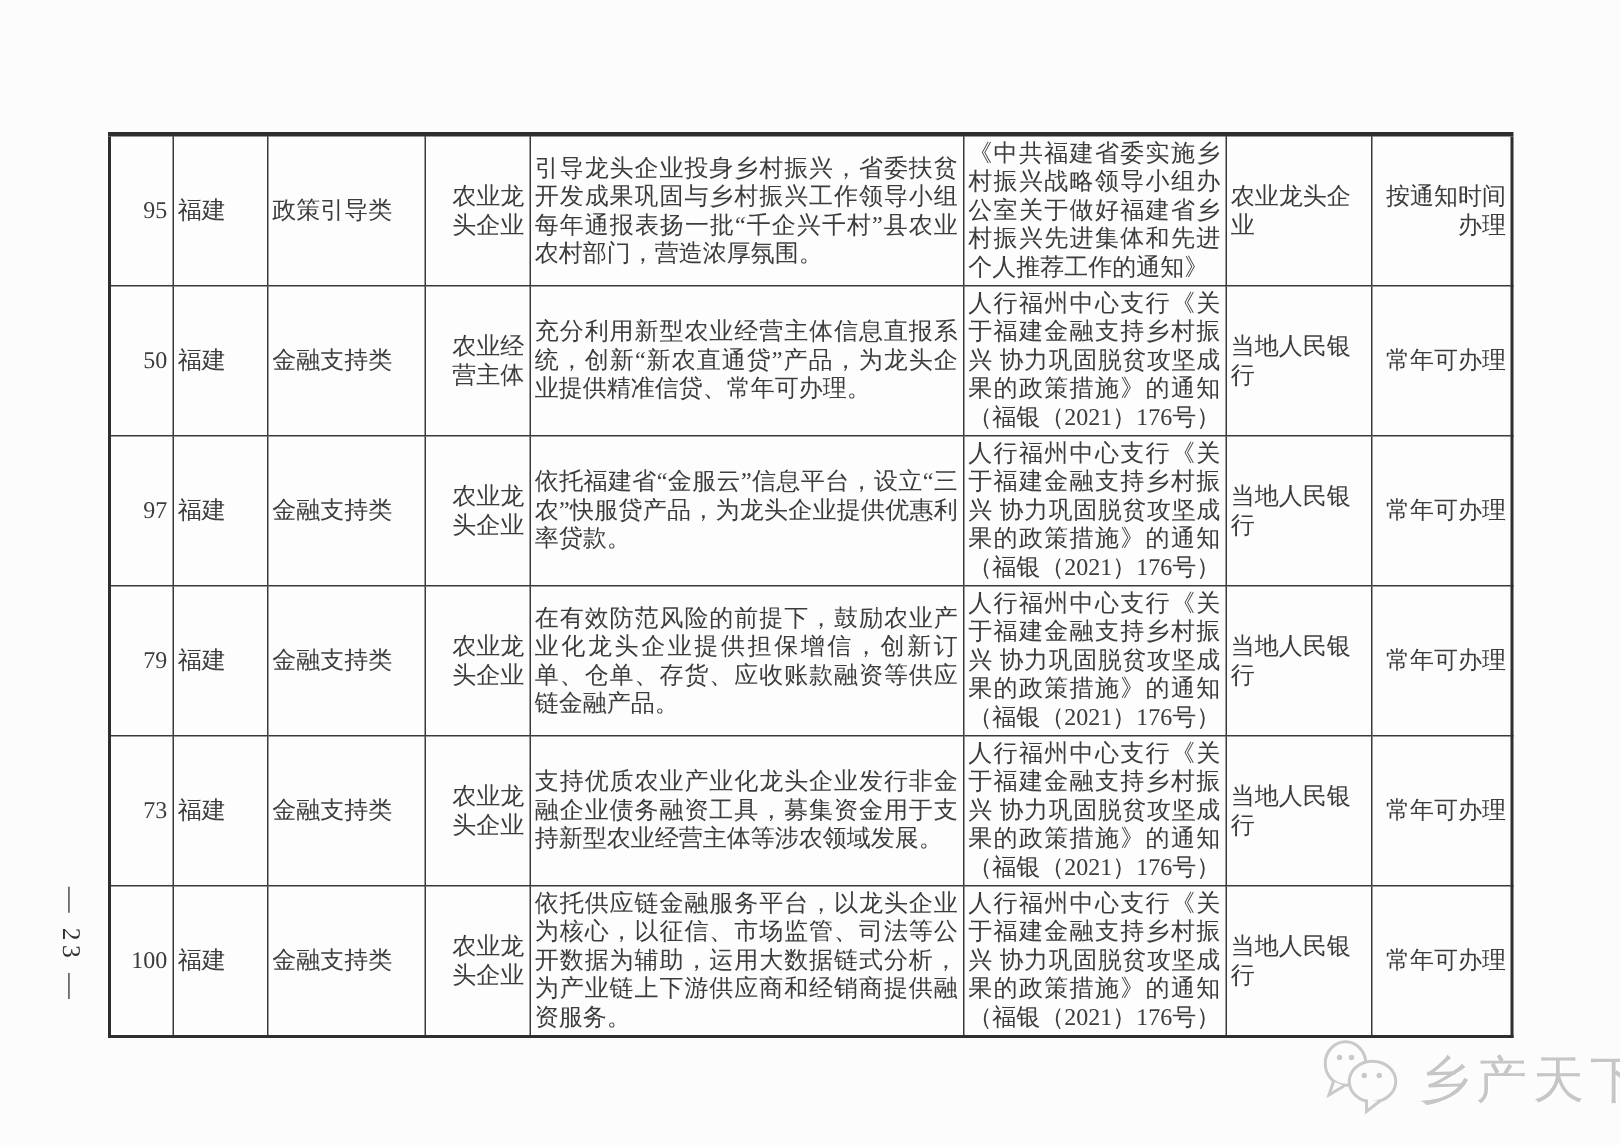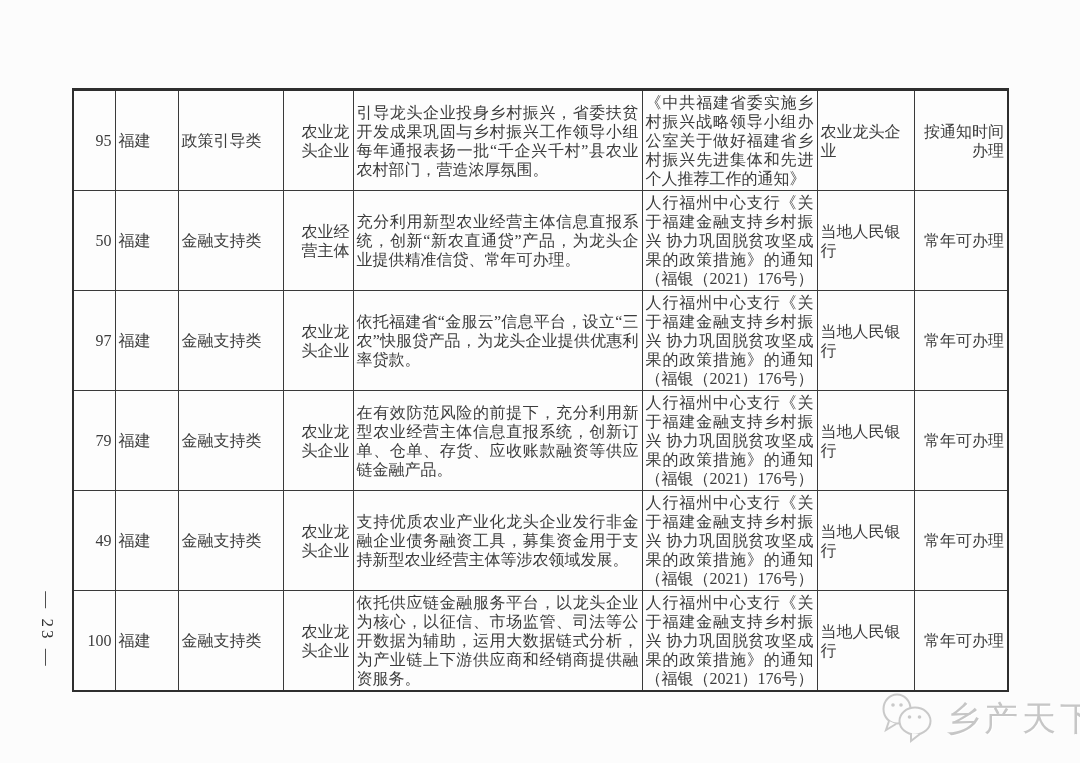--- a/index.html
+++ b/index.html
@@ -120,27 +120,27 @@
       <td class="c-measure">依托福建省“金服云”信息平台，设立“三农”快服贷产品，为龙头企业提供优惠利率贷款。</td>
       <td class="c-policy">人行福州中心支行《关于福建金融支持乡村振兴 协力巩固脱贫攻坚成果的政策措施》的通知（福银（2021）176号）</td>
       <td class="c-department">当地人民银行</td>
       <td class="c-time">常年可办理</td>
     </tr>
     <tr class="row-98">
       <td class="c-index">79</td>
       <td class="c-province">福建</td>
       <td class="c-category">金融支持类</td>
       <td class="c-subject">农业龙头企业</td>
-      <td class="c-measure">在有效防范风险的前提下，充分利用新型农业经营主体信息直报系统，创新订单、仓单、存货、应收账款融资等供应链金融产品。</td>
+      <td class="c-measure">在有效防范风险的前提下，鼓励农业产业化龙头企业提供担保增信，创新订单、仓单、存货、应收账款融资等供应链金融产品。</td>
       <td class="c-policy">人行福州中心支行《关于福建金融支持乡村振兴 协力巩固脱贫攻坚成果的政策措施》的通知（福银（2021）176号）</td>
       <td class="c-department">当地人民银行</td>
       <td class="c-time">常年可办理</td>
     </tr>
     <tr class="row-99">
-      <td class="c-index">49</td>
+      <td class="c-index">73</td>
       <td class="c-province">福建</td>
       <td class="c-category">金融支持类</td>
       <td class="c-subject">农业龙头企业</td>
       <td class="c-measure">支持优质农业产业化龙头企业发行非金融企业债务融资工具，募集资金用于支持新型农业经营主体等涉农领域发展。</td>
       <td class="c-policy">人行福州中心支行《关于福建金融支持乡村振兴 协力巩固脱贫攻坚成果的政策措施》的通知（福银（2021）176号）</td>
       <td class="c-department">当地人民银行</td>
       <td class="c-time">常年可办理</td>
     </tr>
     <tr class="row-100">
       <td class="c-index">100</td>

